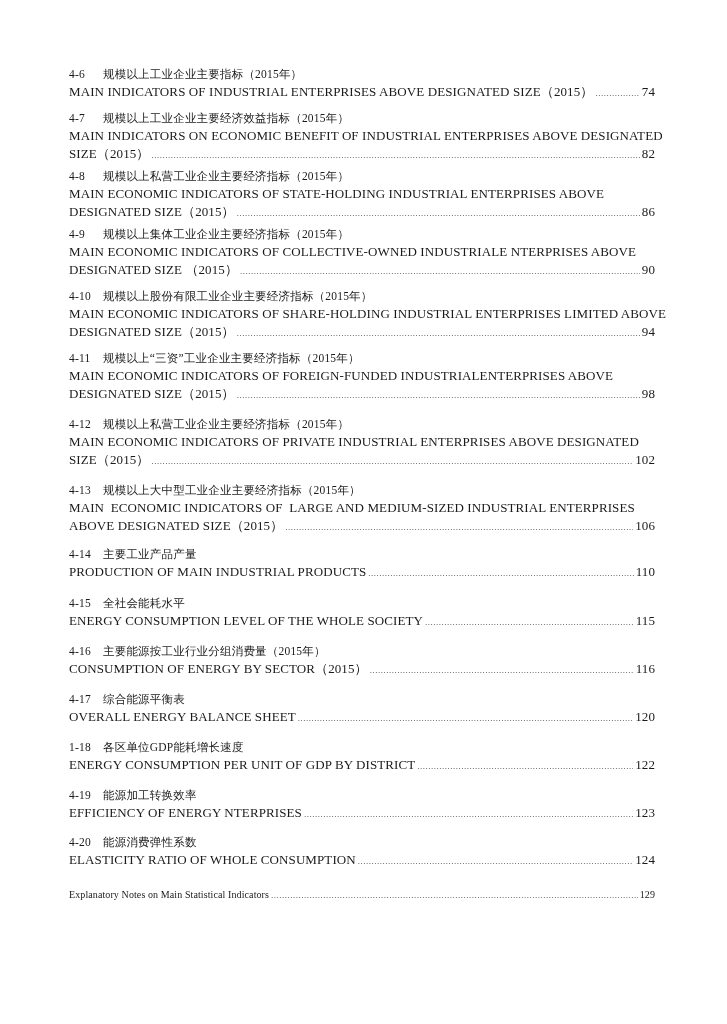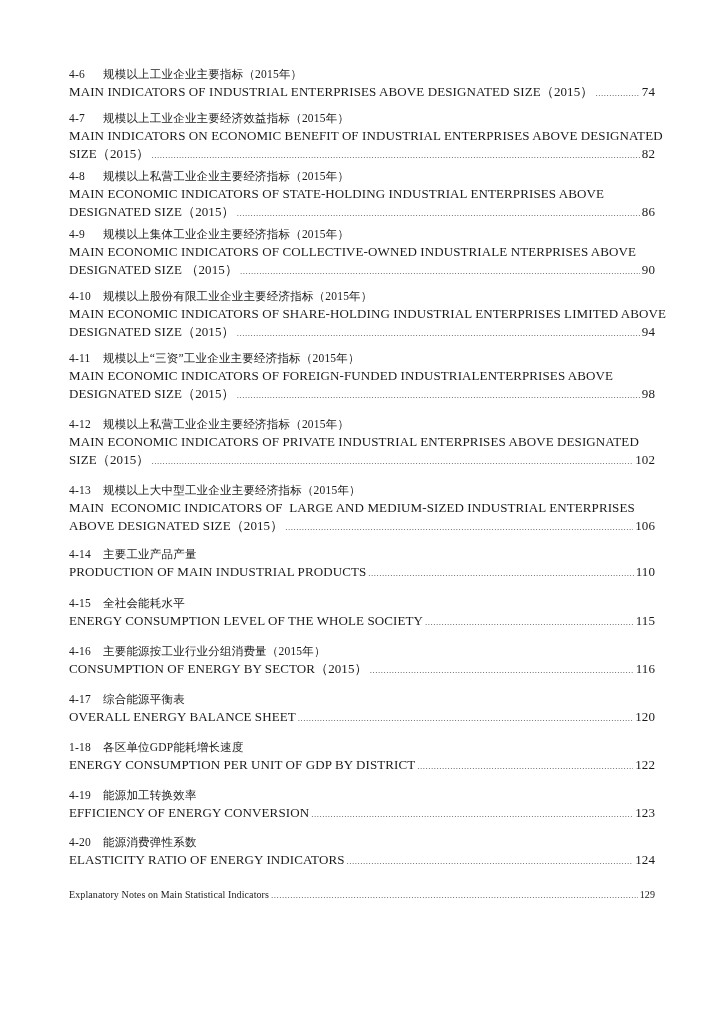--- a/index.html
+++ b/index.html
@@ -144,30 +144,30 @@
     <div class="en line">
         <span class="txt">ENERGY CONSUMPTION PER UNIT OF GDP BY DISTRICT</span>
         <span class="dots"></span>
         <span class="pg">122</span>
       </div>
   </div>
 
   <div class="entry" style="top:787px">
     <div class="cn"><span class="num">4-19</span><span>能源加工转换效率</span></div>
     <div class="en line">
-        <span class="txt">EFFICIENCY OF ENERGY CONVERSION</span>
+        <span class="txt">EFFICIENCY OF ENERGY NTERPRISES</span>
         <span class="dots"></span>
         <span class="pg">123</span>
       </div>
   </div>
 
   <div class="entry" style="top:834px">
     <div class="cn"><span class="num">4-20</span><span>能源消费弹性系数</span></div>
     <div class="en line">
-        <span class="txt">ELASTICITY RATIO OF ENERGY INDICATORS</span>
+        <span class="txt">ELASTICITY RATIO OF WHOLE CONSUMPTION</span>
         <span class="dots"></span>
         <span class="pg">124</span>
       </div>
   </div>
 
   <div class="entry" style="top:881px">
     <div class="en line notes-en" style="margin-top:5px">
         <span class="txt">Explanatory Notes on Main Statistical Indicators</span>
         <span class="dots"></span>
         <span class="pg">129</span>

